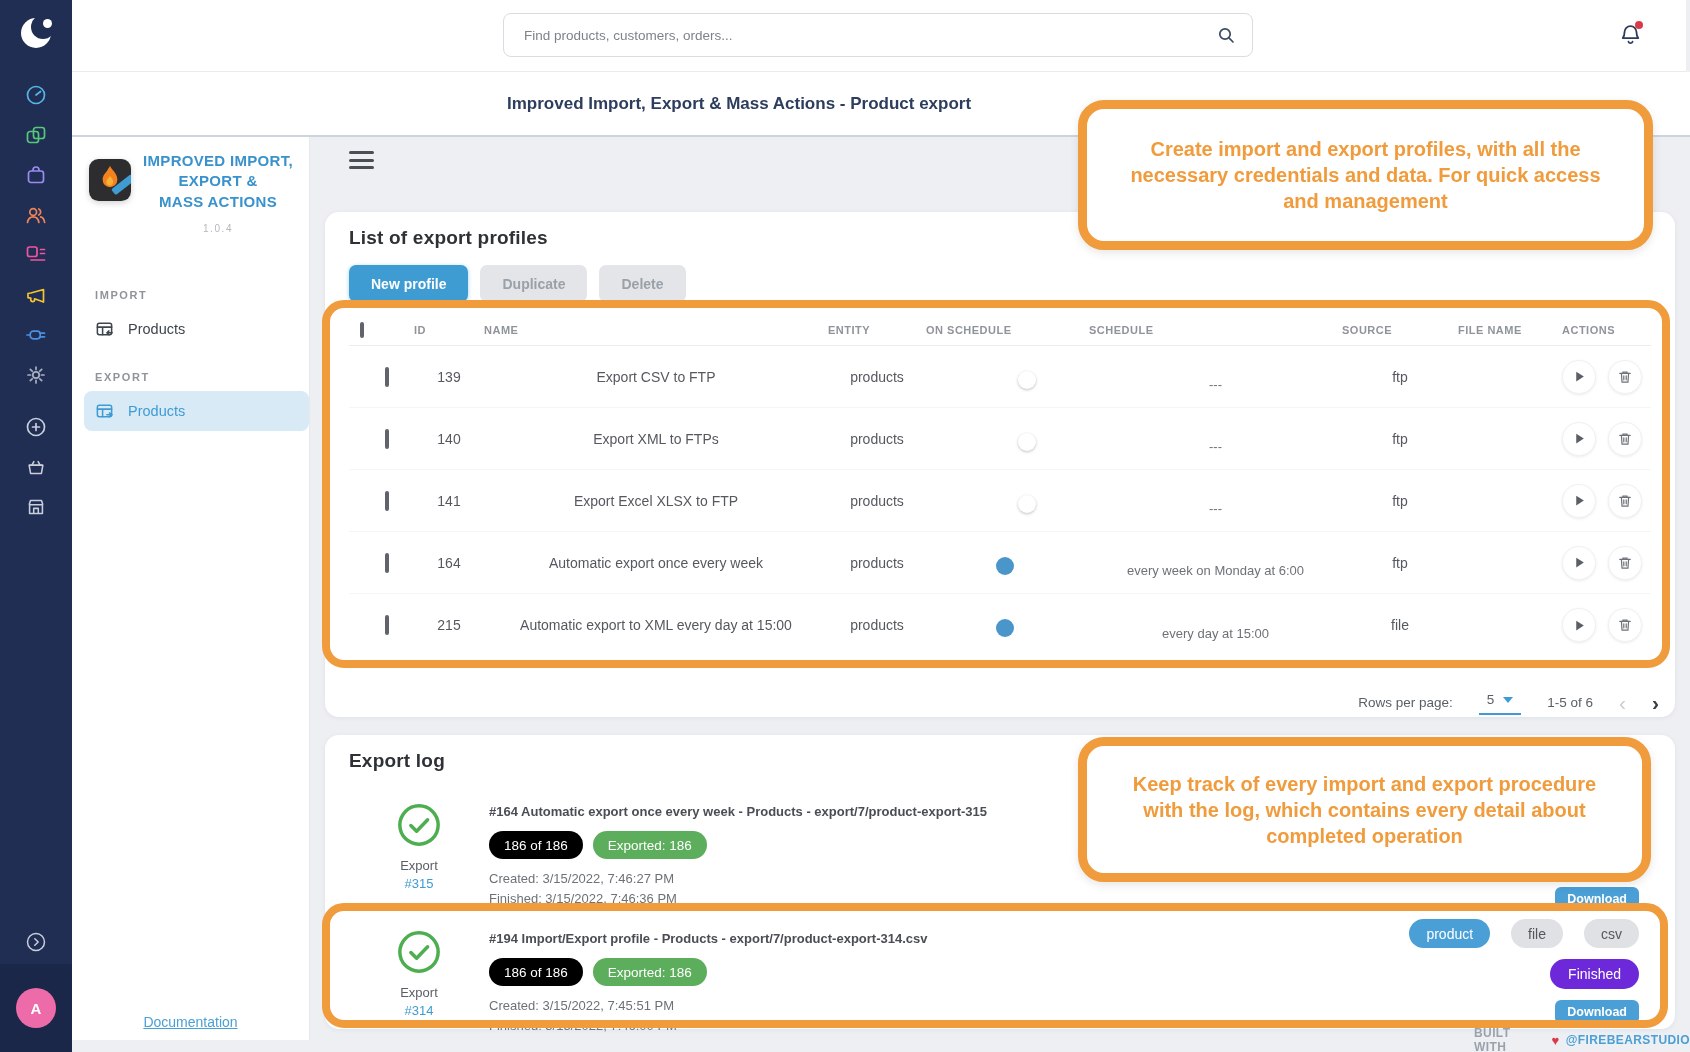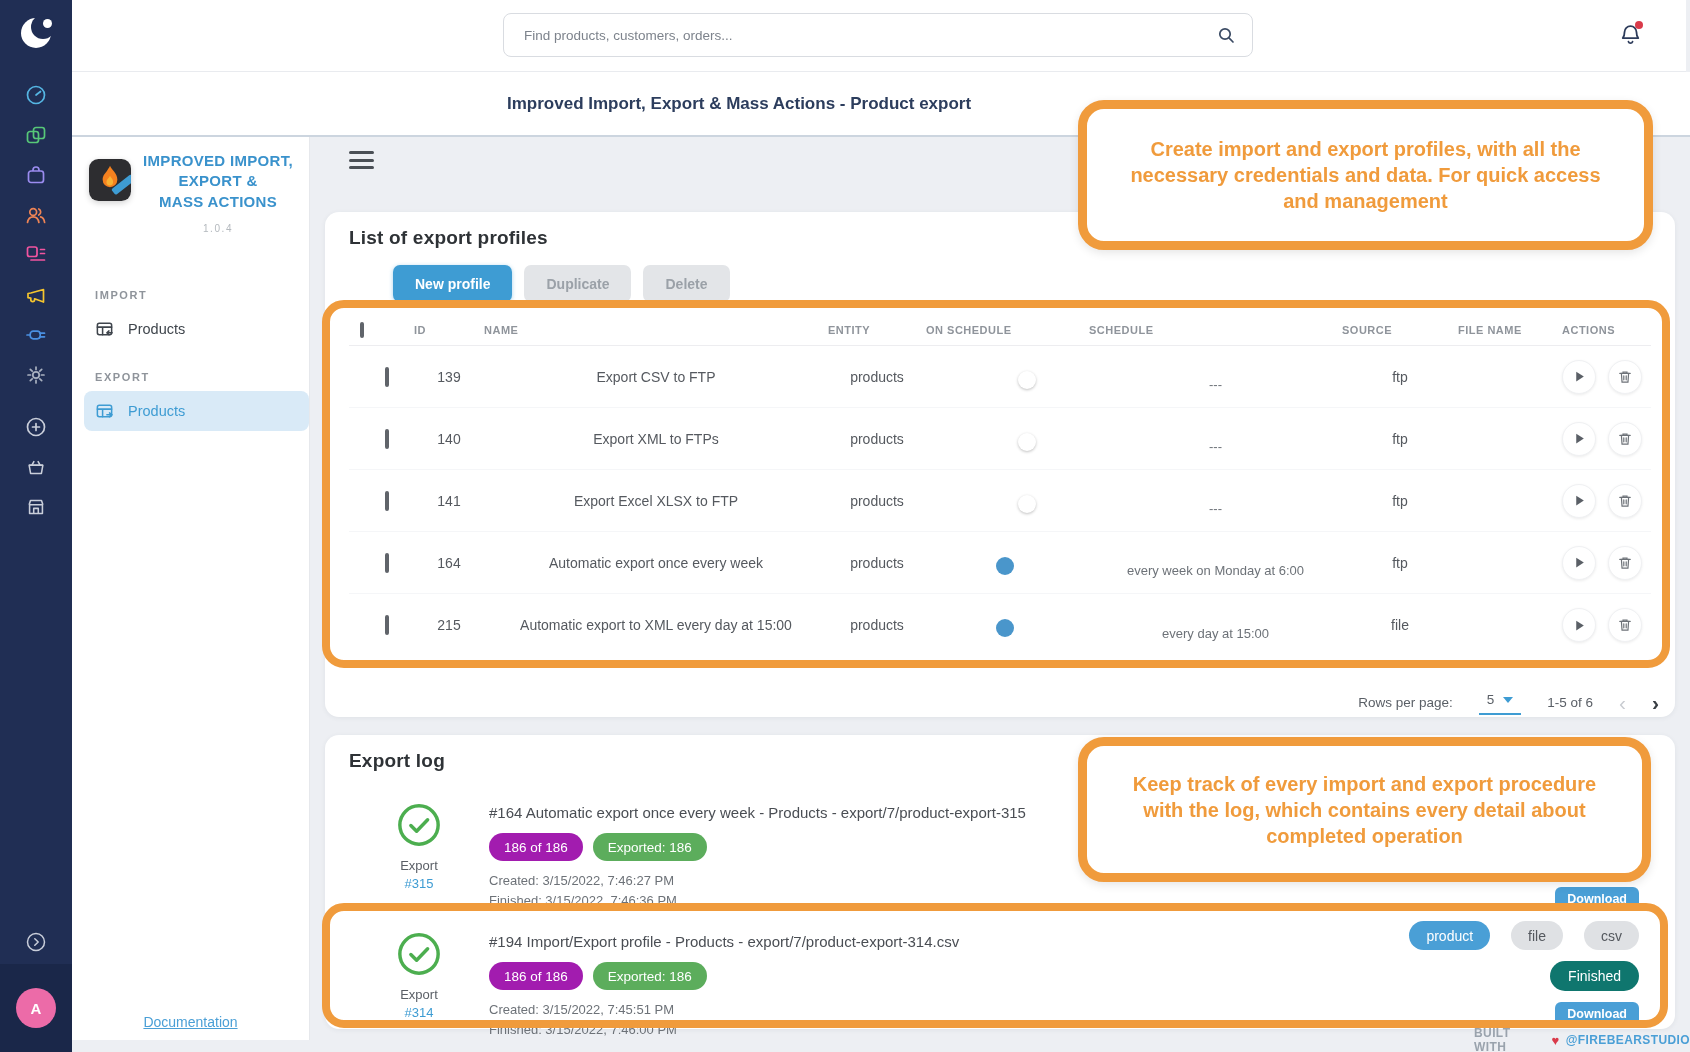--- a/index.html
+++ b/index.html
@@ -43,21 +43,21 @@
   
   .content { position:absolute; left:310px; top:137px; width:1380px; height:915px; }
   .hamburger { position:absolute; left:39px; top:14px; width:25px; height:18px; display:flex; flex-direction:column; justify-content:space-between; cursor:pointer; }
   .hamburger span { display:block; height:3px; border-radius:2px; background:#4a4f55; }
 
   .card { position:absolute; background:#fff; border-radius:14px; box-shadow:0 1px 5px rgba(45,55,70,.07); }
   .card1 { left:15px; top:75px; width:1350px; height:505px; padding:15px 24px 0; }
   .card2 { left:15px; top:598px; width:1350px; height:294px; padding:15px 24px 0; }
   .card-heading { font-size:19px; font-weight:700; color:#2e3236; letter-spacing:.2px; }
 
-  .btn-row { margin-top:16px; display:flex; gap:12px;margin-left:44px; }
+  .btn-row { margin-top:16px; display:flex; gap:12px; }
   .btn { height:37px; padding:0 22px; border-radius:7px; font-size:14px; font-weight:600; display:flex; align-items:center; cursor:pointer; border:none; font-family:inherit; }
   .btn-primary { background:#3e9cd3; color:#fff; box-shadow:0 1px 4px rgba(62,156,211,.45); }
   .btn-disabled { background:#e3e5e8; color:#9ba1a8; }
 
   .ptable { margin-top:12px; }
   .t-head,.t-row { display:grid; grid-template-columns:57px 70px 344px 98px 163px 253px 116px 104px 1fr; align-items:center; padding-left:8px; }
   .t-head { height:32px; border-bottom:1px solid #ededf0; font-size:11px; color:#8f949b; font-weight:700; letter-spacing:.5px; }
   .t-row { height:62px; font-size:14px; color:#55595f; border-bottom:1px solid #f5f6f8;text-align:center; }
   .t-row:last-child { border-bottom:none; }
   .checkbox { width:18px; height:18px; border:2px solid #60646a; border-radius:3px; background:#fff; cursor:pointer; margin-left:3px; }
@@ -77,33 +77,33 @@
   .pg-next { color:#3a3f45; font-weight:700; }
 
   
   .entries { margin-top:14px; }
   .entry { position:relative; display:flex; min-height:122px; }
   .entry + .entry { margin-top:4px; }
   .entry-left { width:140px; display:flex; flex-direction:column; align-items:center; padding-top:16px; }
   .entry-left .lbl { margin-top:6px; font-size:13px; color:#5a5f66; }
   .entry-left .lnk { margin-top:3px; font-size:13px; color:#3e9cd3; cursor:pointer; text-decoration:none; }
   .entry-main { flex:1; padding-top:18px; }
-  .entry-title { font-size:15px; font-weight:400; color:#4a4e54; }
+  .entry-title { font-size:13px; font-weight:700; color:#4a4e54; }
   .badge-row { margin-top:12px; display:flex; gap:10px; }
   .pill { height:28px; border-radius:14px; padding:0 15px; display:flex; align-items:center; font-size:13.5px; color:#fff; }
-  .pill-gray { background:#a21caf; }
+  .pill-gray { background:#000000; }
   .pill-green { background:#5cad5c; }
   .meta { margin-top:10px; font-size:13px; color:#6d7278; line-height:1.55; }
   .entry-right { position:absolute; right:12px; top:6px; display:flex; flex-direction:column; align-items:flex-end; gap:11px; }
   .entry:first-child .entry-right { top:14px; gap:14px; }
   .tag-row { display:flex; gap:21px; }
   .tag { height:29px; border-radius:15px; padding:0 17px; display:flex; align-items:center; font-size:14px; }
   .tag-blue { background:#4a9fd6; color:#fff; }
   .tag-gray { background:#dfe1e4; color:#54585e; }
-  .status-pill { height:30px; border-radius:15px; padding:0 18px; background:#0f766e; color:#fff; font-size:14px; display:flex; align-items:center; }
+  .status-pill { height:30px; border-radius:15px; padding:0 18px; background:#6d28d9; color:#fff; font-size:14px; display:flex; align-items:center; }
   .download-btn { height:24px; border-radius:6px; padding:0 12px; background:#4a9fd6; color:#fff; font-size:12.5px; font-weight:600; display:flex; align-items:center; cursor:pointer; border:none; font-family:inherit; }
 
   
   .frame { position:absolute; border:8px solid #f09b3c; border-radius:22px; z-index:40; pointer-events:none; }
   .frame1 { left:322px; top:300px; width:1348px; height:368px; }
   .frame2 { left:322px; top:903px; width:1346px; height:125px; }
   .callout { position:absolute; background:#fff; border:9px solid #f09b3c; border-radius:26px; z-index:50; display:flex; align-items:center; justify-content:center; text-align:center; padding:6px 32px; box-shadow:0 3px 10px rgba(0,0,0,.10); }
   .callout1 { left:1078px; top:100px; width:575px; height:150px; }
   .callout2 { left:1078px; top:737px; width:573px; height:145px; }
   .callout p { color:#f09b3c; font-size:20px; font-weight:800; line-height:1.3; }

